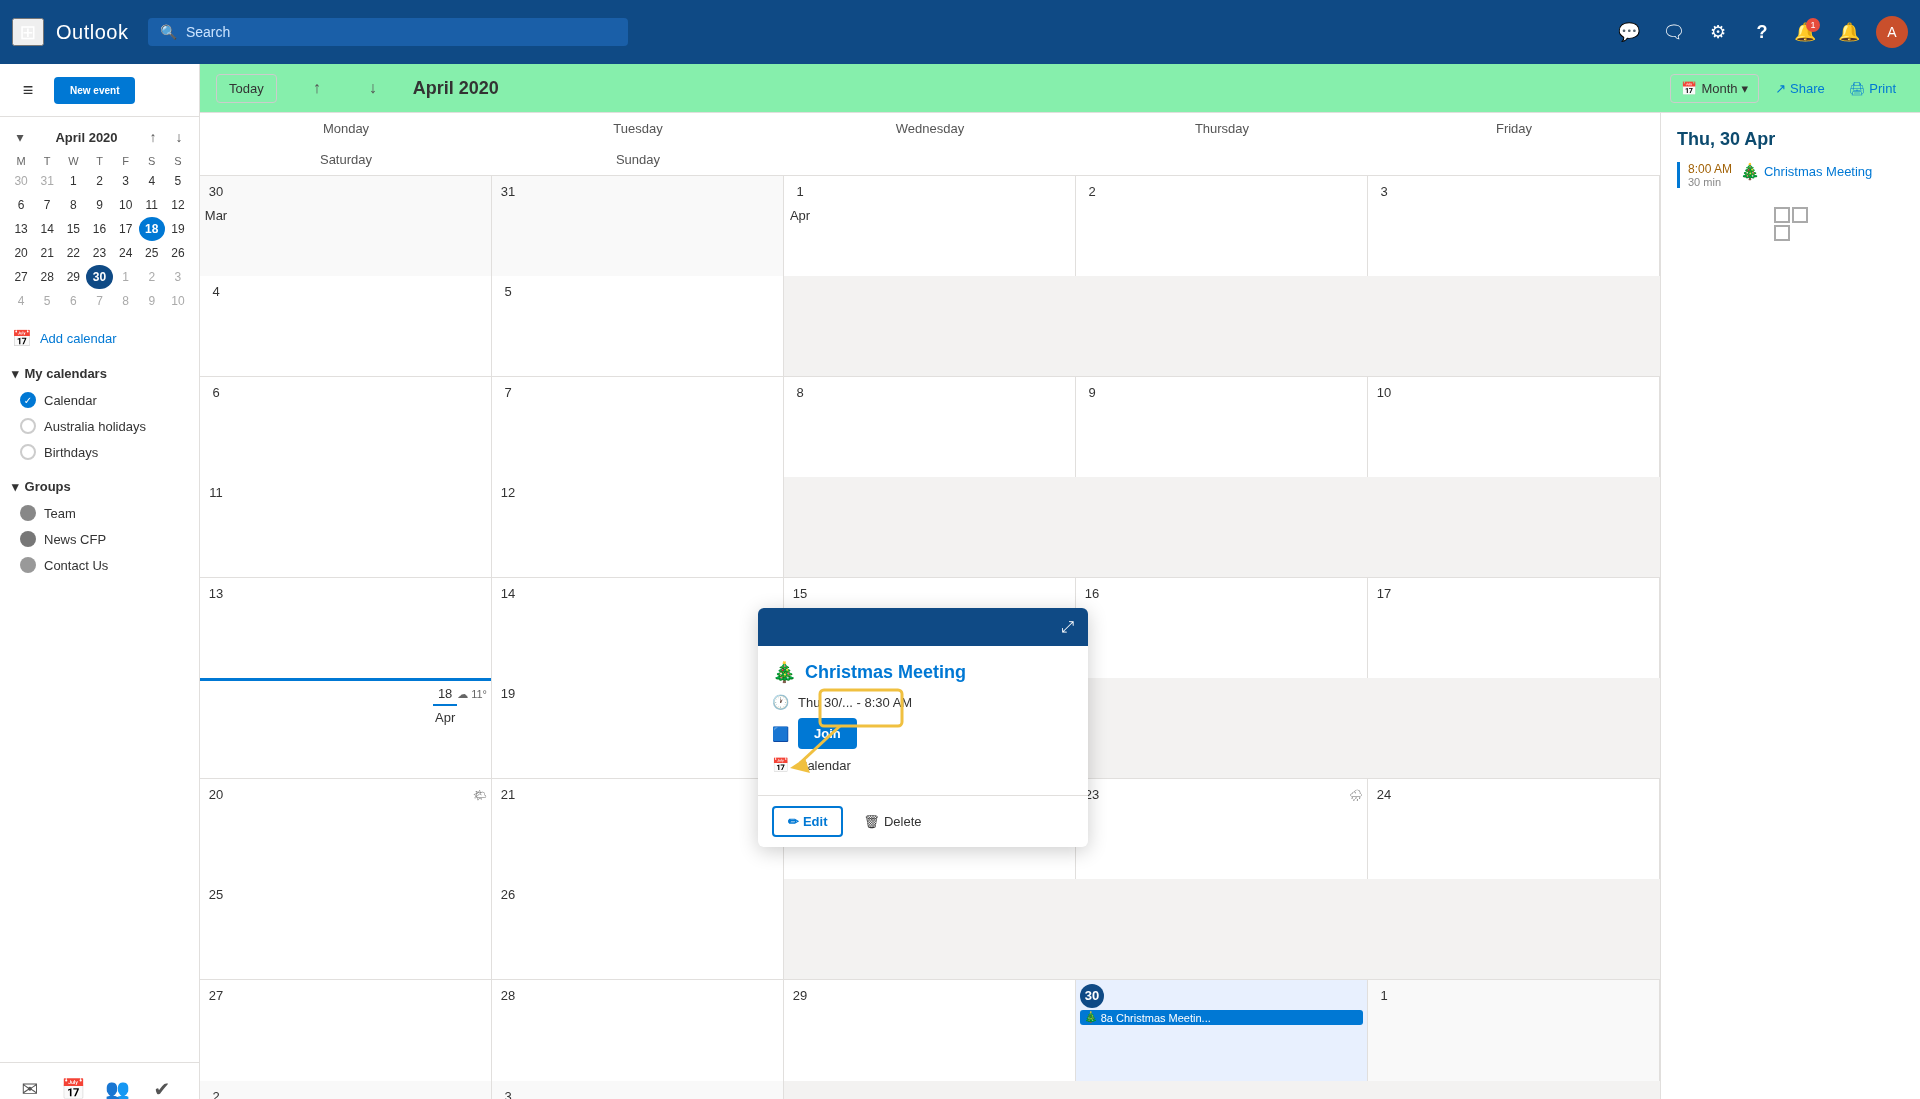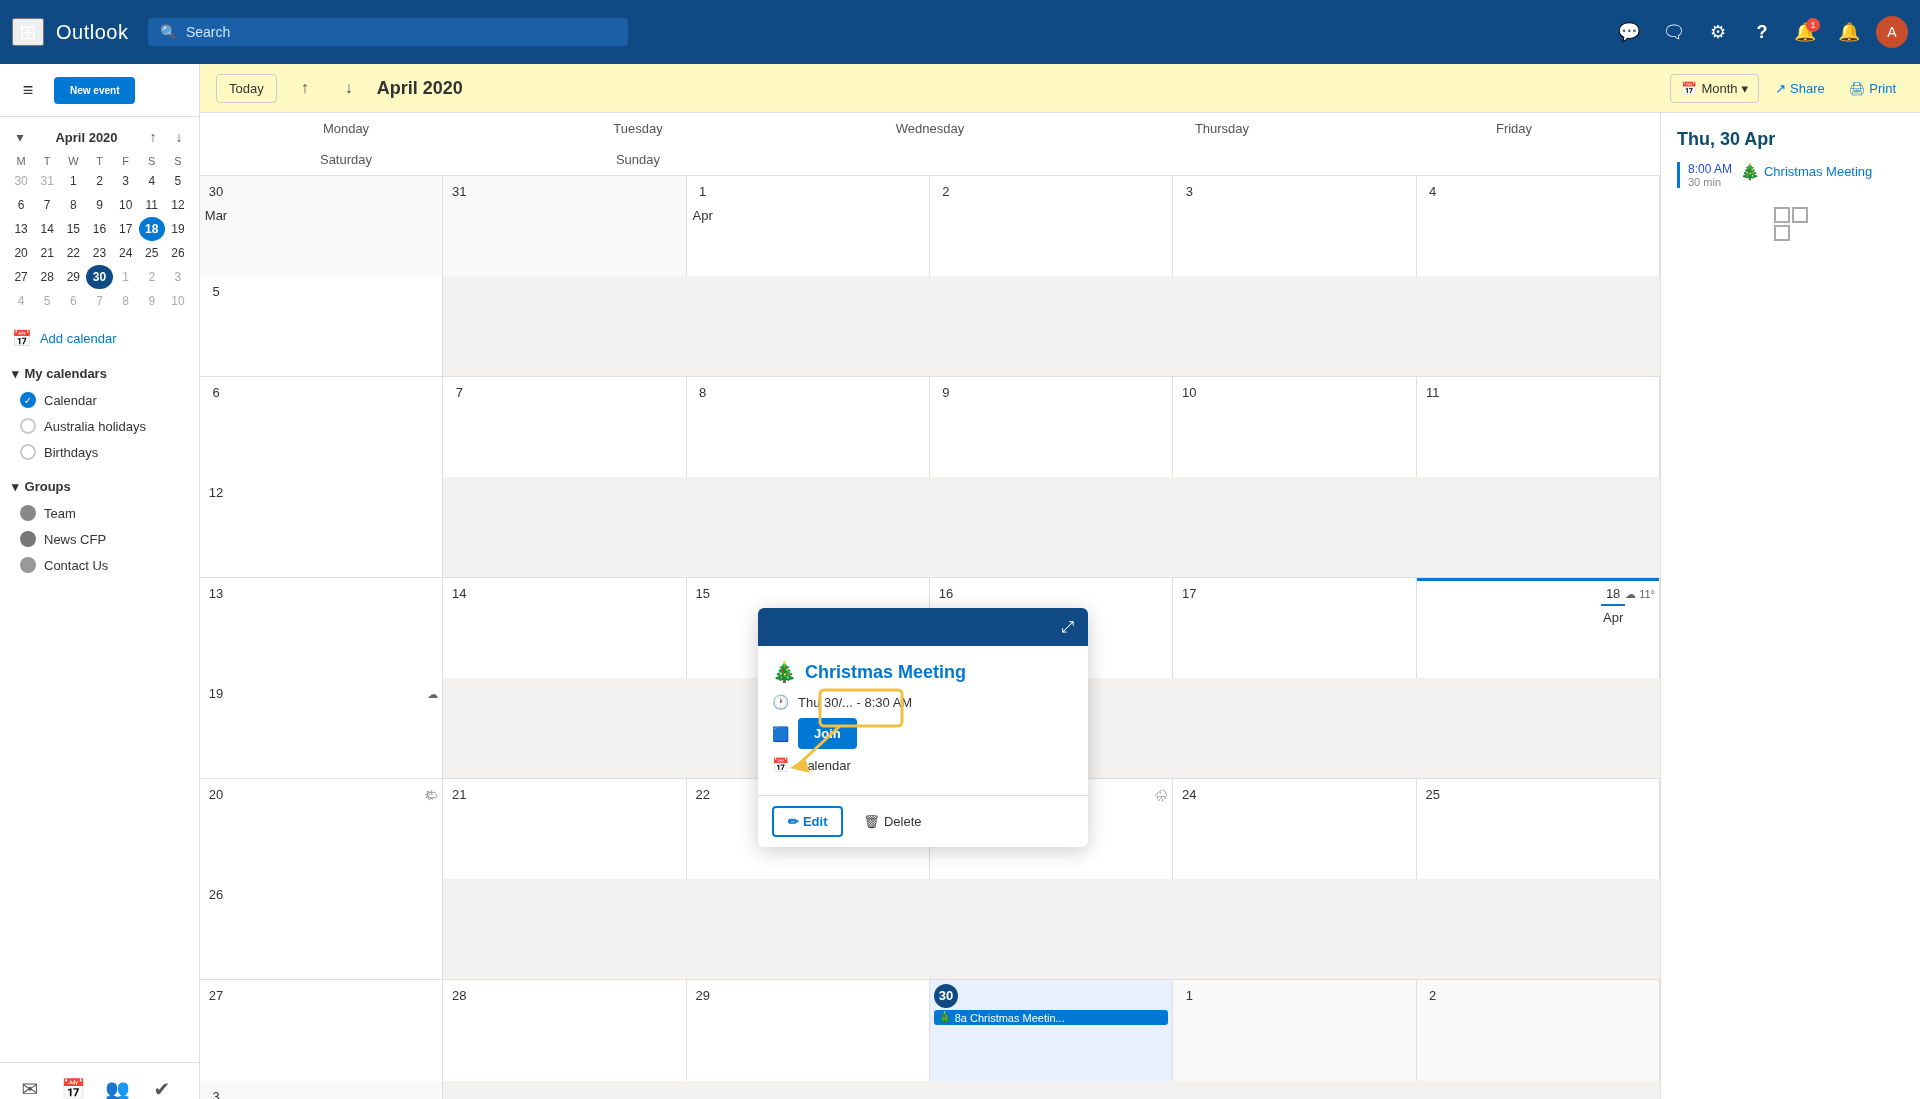--- a/index.html
+++ b/index.html
@@ -299,23 +299,23 @@
     .calendar-content {
       flex: 1;
       display: flex;
       flex-direction: column;
       overflow: hidden;
     }
     .cal-toolbar {
       display: flex;
       align-items: center;
       padding: 8px 16px;
-      background: #fef9c3;
+      background: #86efac;
       border-bottom: 1px solid #e1dfdd;
-      gap: 12px;
+      gap: 24px;
     }
     .cal-nav-btn {
       background: none;
       border: 1px solid #ccc;
       border-radius: 4px;
       padding: 6px 12px;
       cursor: pointer;
       font-size: 13px;
       color: #333;
     }
@@ -396,21 +396,21 @@
       color: #555;
       font-weight: 400;
     }
     .cal-grid-body {
       display: grid;
       grid-template-rows: repeat(5, 1fr);
       flex: 1;
     }
     .cal-week-row {
       display: grid;
-      grid-template-columns: repeat(6, 1fr);
+      grid-template-columns: repeat(5, 1fr);
       border-bottom: 1px solid #e1dfdd;
     }
     .cal-day-cell {
       border-right: 1px solid #e1dfdd;
       padding: 4px;
       min-height: 100px;
       background: white;
       position: relative;
     }
     .cal-day-cell.other-month { background: #f9f9f9; }
@@ -482,21 +482,21 @@
       margin-bottom: 12px;
     }
     .right-panel-event {
       display: flex;
       gap: 8px;
       border-left: 3px solid #0078d4;
       padding-left: 8px;
     }
     .right-panel-time {
       font-size: 12px;
-      color: #1d4ed8;
+      color: #a16207;
     }
     .right-panel-title {
       font-size: 13px;
       color: #0078d4;
       font-weight: 500;
     }
     .right-panel-duration {
       font-size: 11px;
       color: #888;
     }

